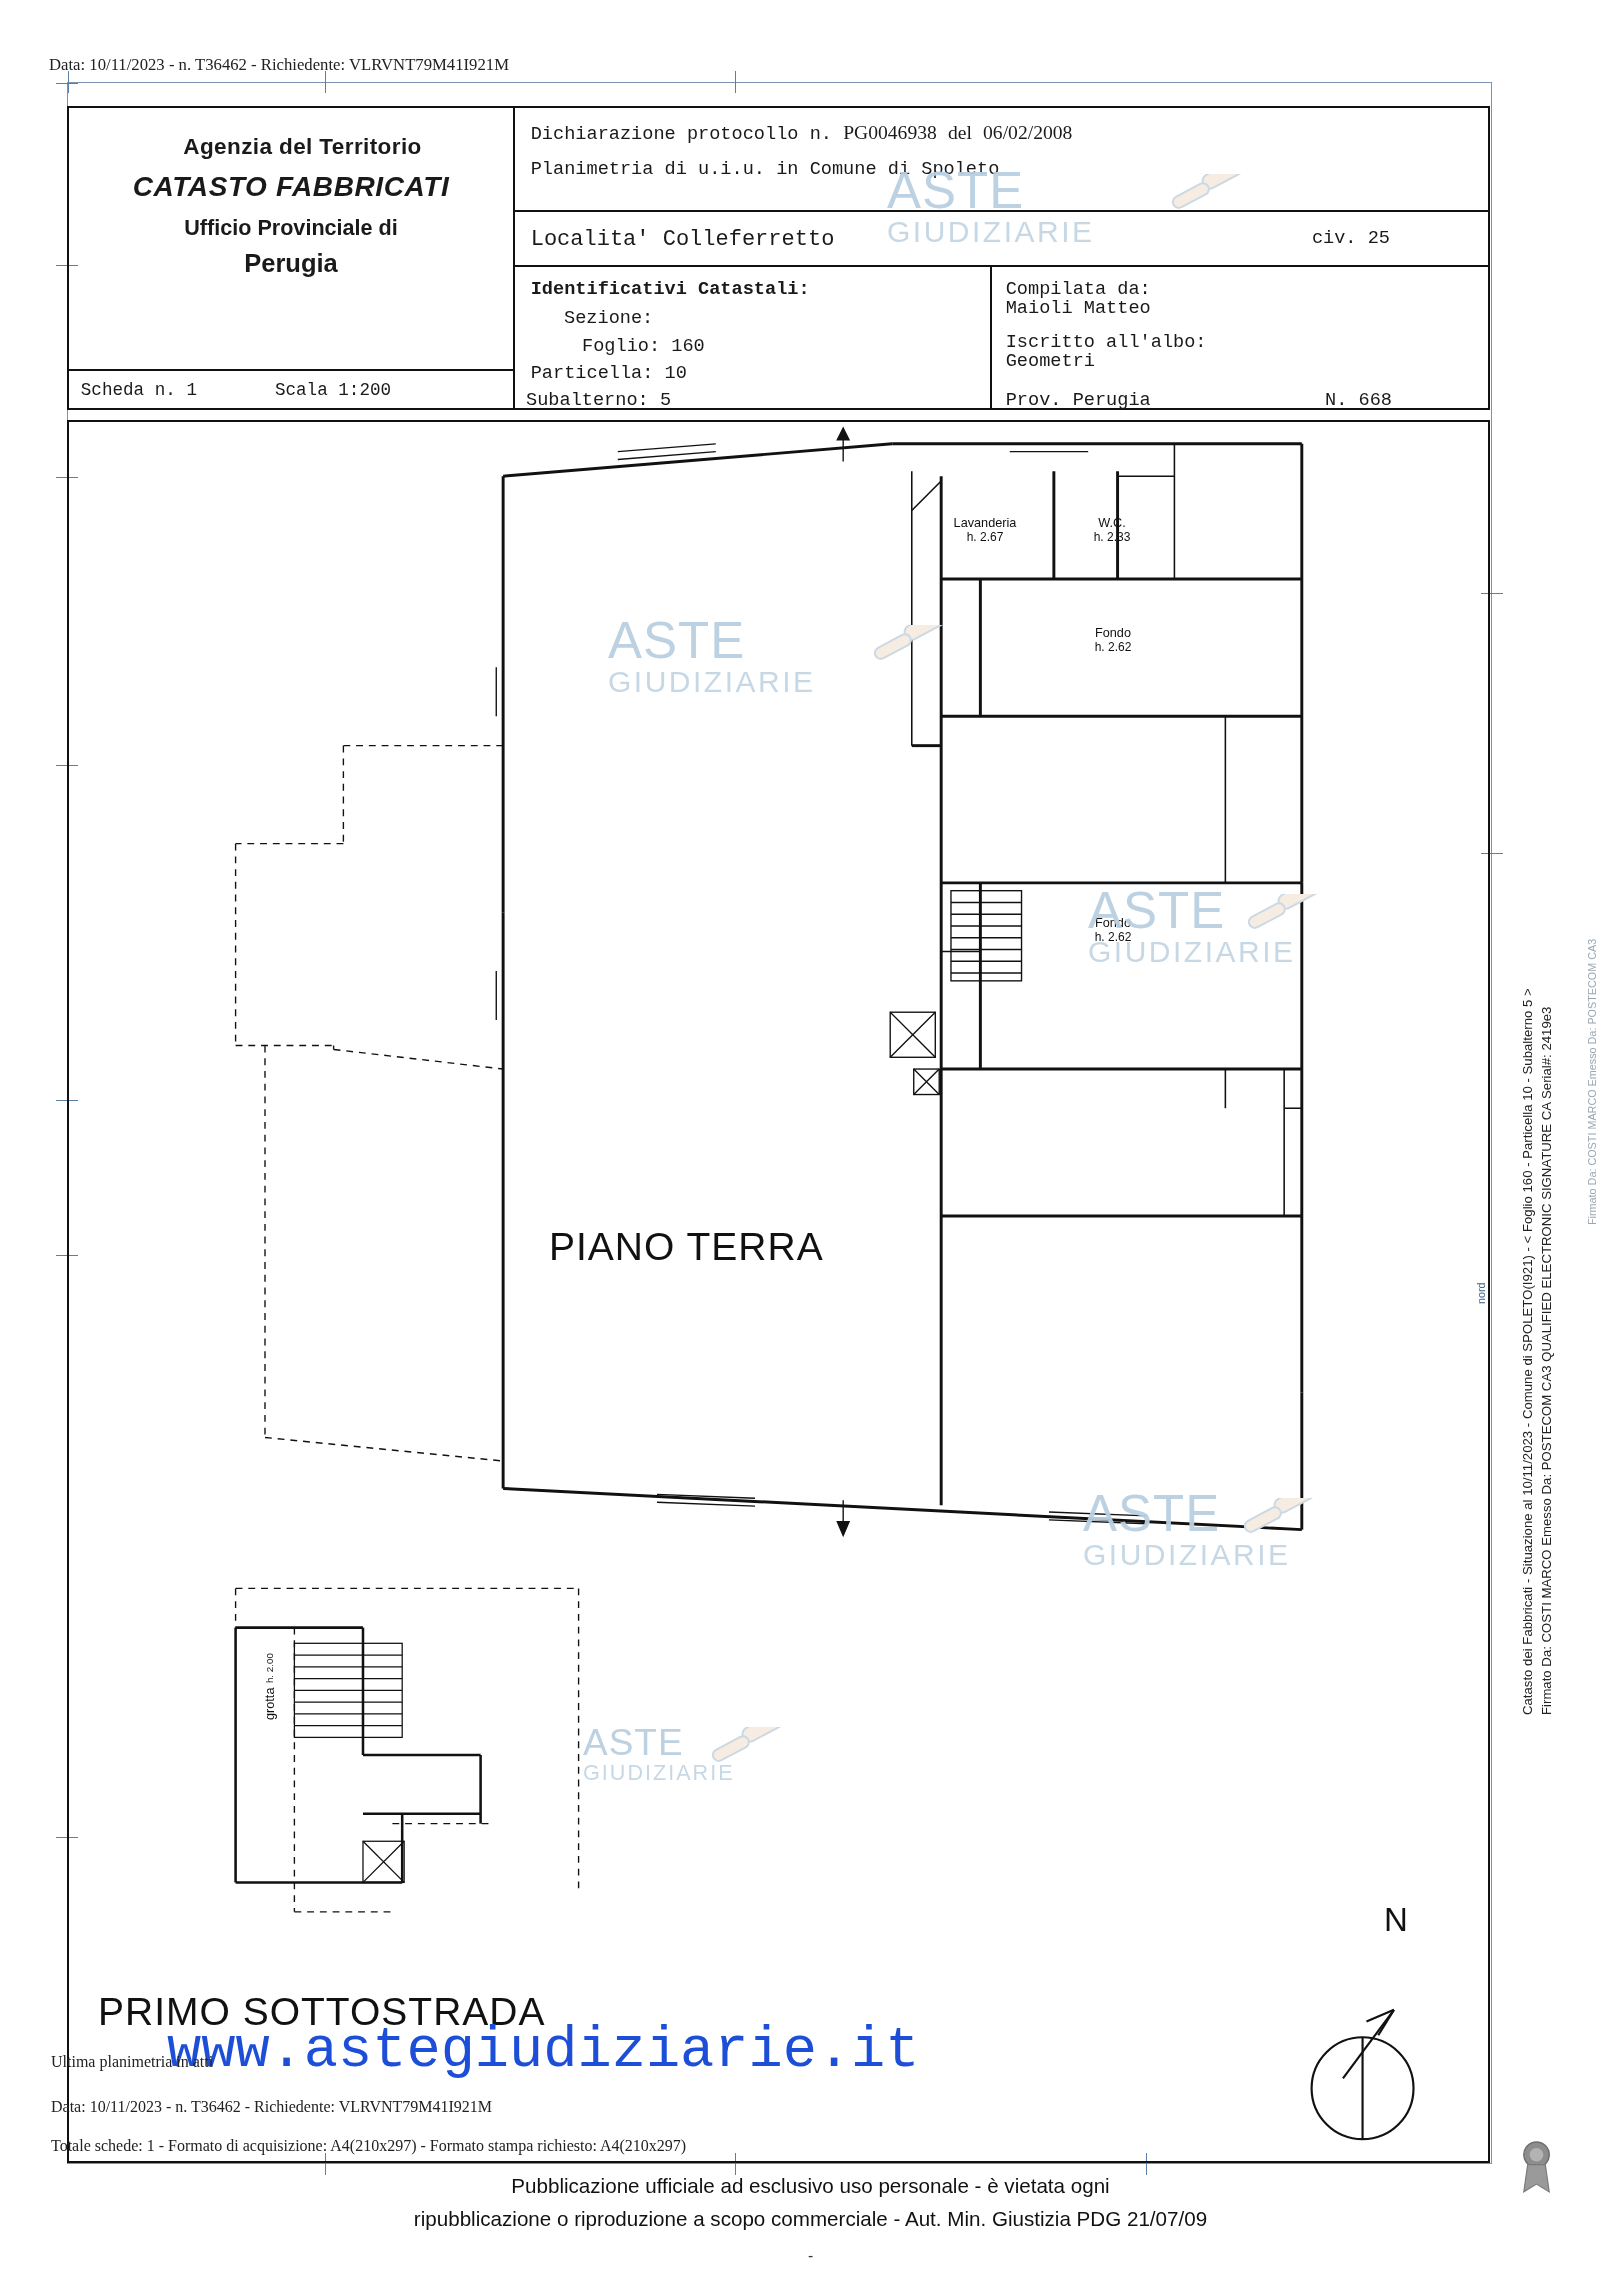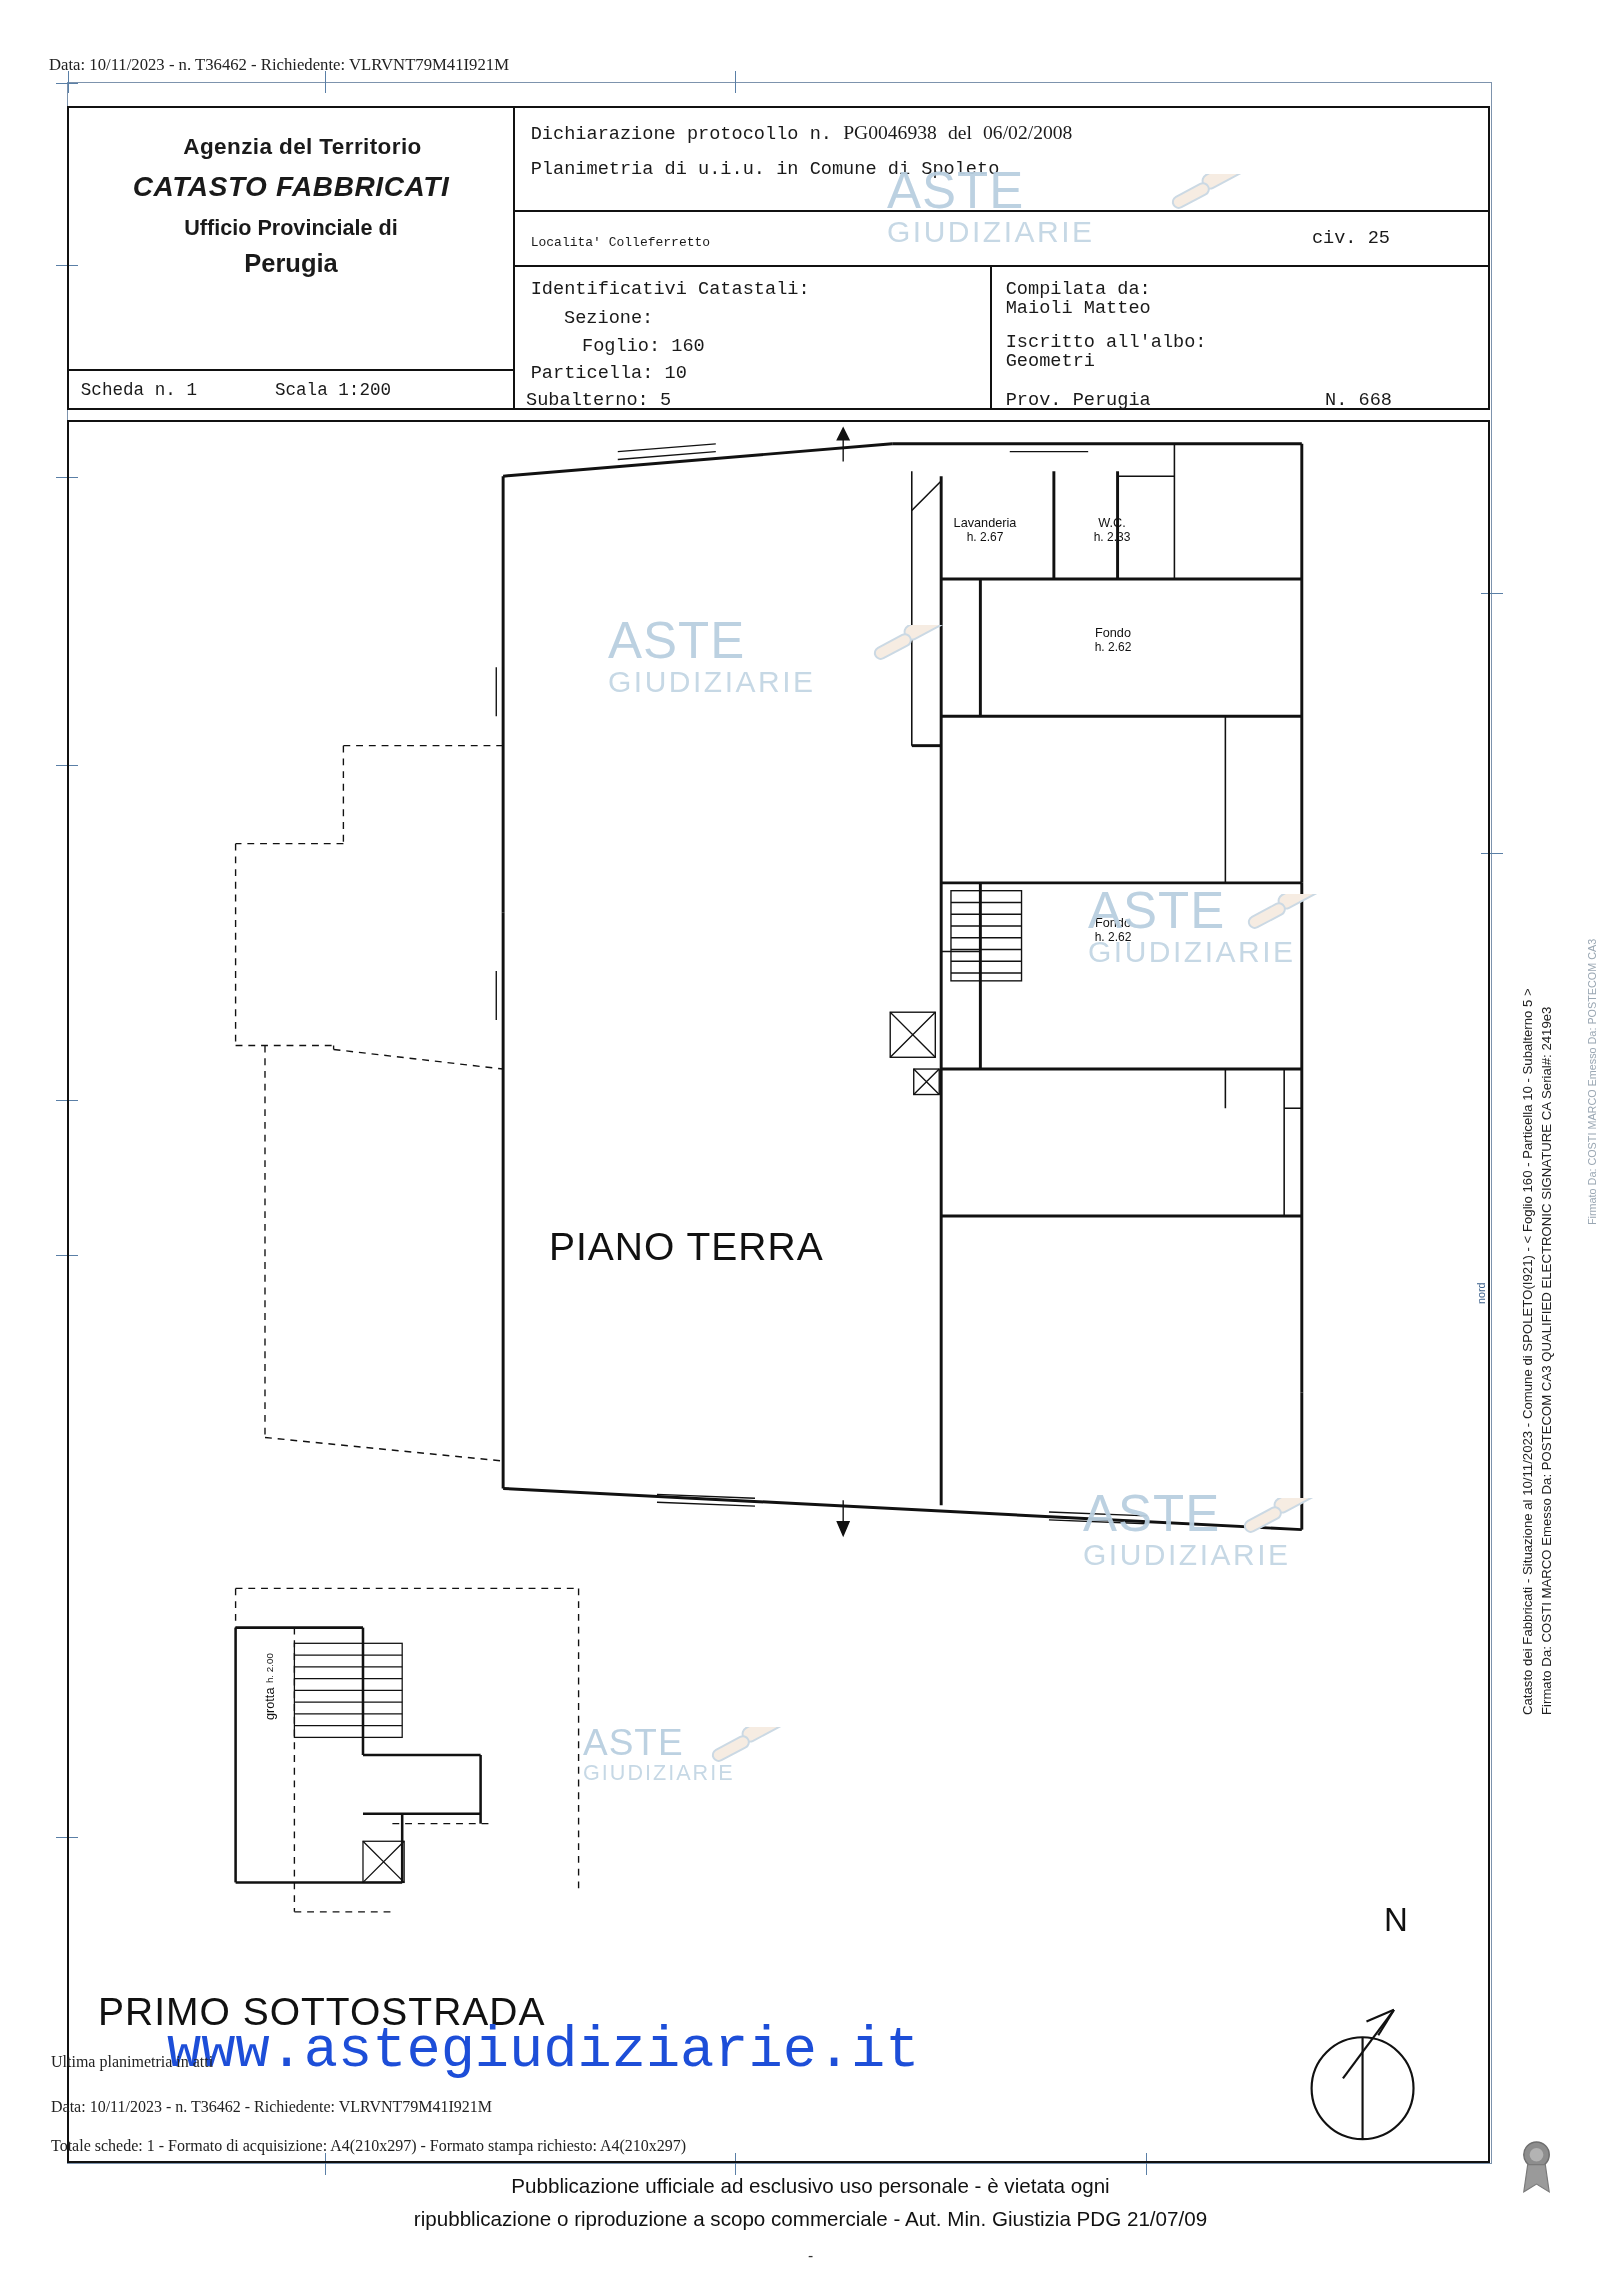--- a/index.html
+++ b/index.html
@@ -158,35 +158,36 @@
   .plan-line {
     position: absolute;
     left: 15.7px;
     top: 51px;
     font-size: 18.6px;
     white-space: nowrap;
   }
   .loc-line {
     position: absolute;
     left: 15.7px;
-    top: 23px;
-    font-size: 13px;
+    top: 15px;
+    font-size: 22px;
     white-space: nowrap;
   }
   .civ {
     position: absolute;
     right: 98px;
     top: 15.7px;
     font-size: 18.6px;
   }
   .ident-title {
     position: absolute;
     left: 15.7px;
     top: 11.8px;
     font-size: 18.6px;
+    font-weight: bold;
   }
   .sezione { position: absolute; left: 49px; top: 41px; font-size: 18.6px; }
   .foglio  { position: absolute; left: 67px; top: 69px; font-size: 18.6px; }
   .particella { position: absolute; left: 15.7px; top: 96px; font-size: 18.6px; }
   .subalterno { position: absolute; left: 11px; top: 123px; font-size: 18.6px; }
 
   .comp-title { position: absolute; left: 13.7px; top: 11.8px; font-size: 18.6px; }
   .comp-name  { position: absolute; left: 13.7px; top: 31px; font-size: 18.6px; text-align: right; }
   .albo-title { position: absolute; left: 13.7px; top: 65px; font-size: 18.6px; }
   .albo-val   { position: absolute; left: 13.7px; top: 84px; font-size: 18.6px; }

